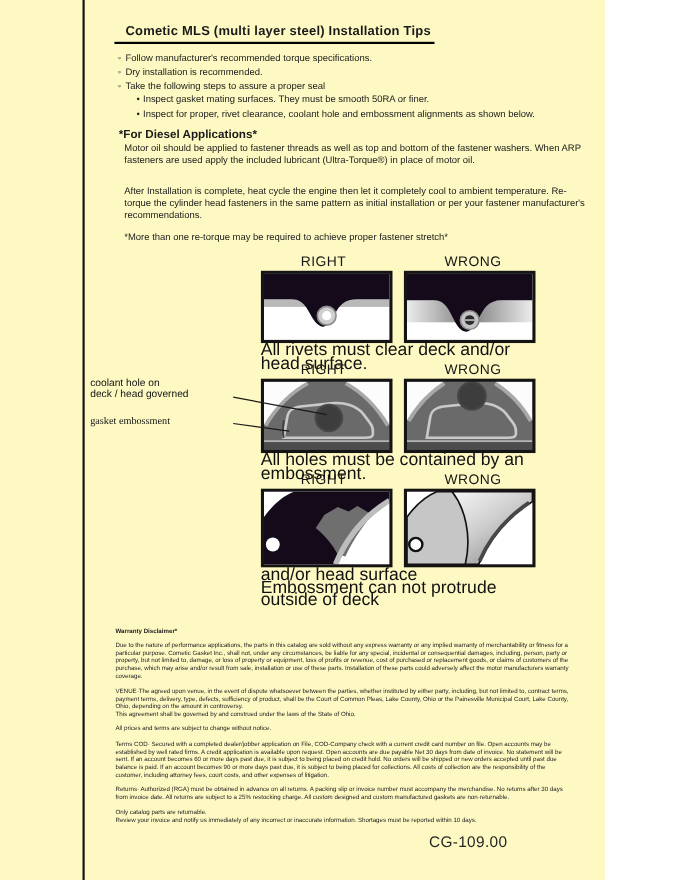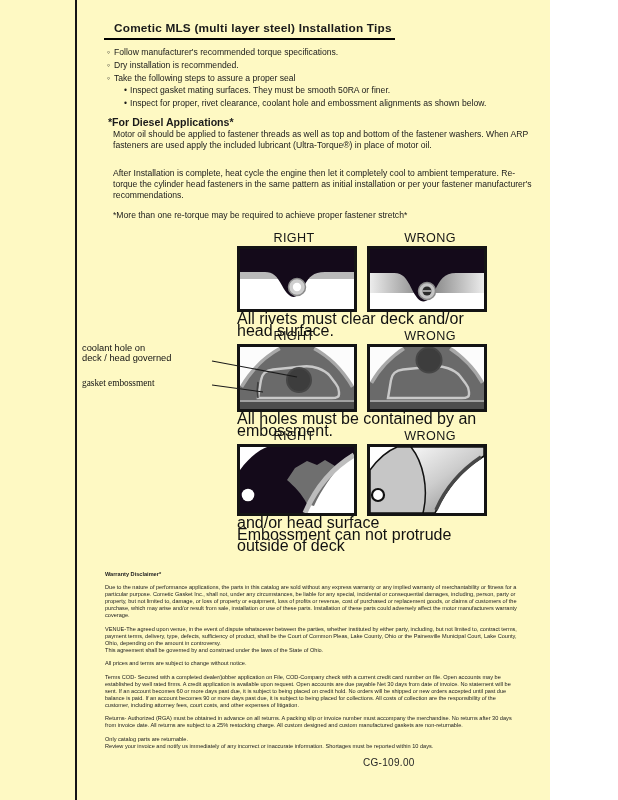--- a/index.html
+++ b/index.html
@@ -33,21 +33,21 @@
   .dcap{font-size:16px;line-height:11.5px;margin-top:1px;color:#111;}
 
   .sidelabel{position:absolute;left:82px;width:128px;font-size:9.3px;line-height:10.2px;color:#111;}
   .lbl-coolant{top:343px;}
   .lbl-emboss{top:378px;font-family:Liberation Serif, serif;}
   .leaders{position:absolute;left:210px;top:355px;pointer-events:none;}
 
   .warranty{position:absolute;left:105px;top:571px;width:413px;font-size:5.6px;line-height:7px;color:#222;}
   .wh{font-weight:bold;margin-bottom:6px;}
   .wp{margin:0 0 6.5px 0;}
-  .code{position:absolute;left:363px;top:757px;font-size:10px;color:#262626;letter-spacing:.3px;}
+  .code{position:absolute;left:390px;top:757px;font-size:14px;color:#262626;letter-spacing:.3px;}
 
   .ink{fill:var(--diagram_dark,#140a1a);}
   .frame{fill:none;stroke:#141414;stroke-width:3px;}
 </style>
 </head>
 <body>
 
 <div class="page">
   <div class="vrule"></div>
 

